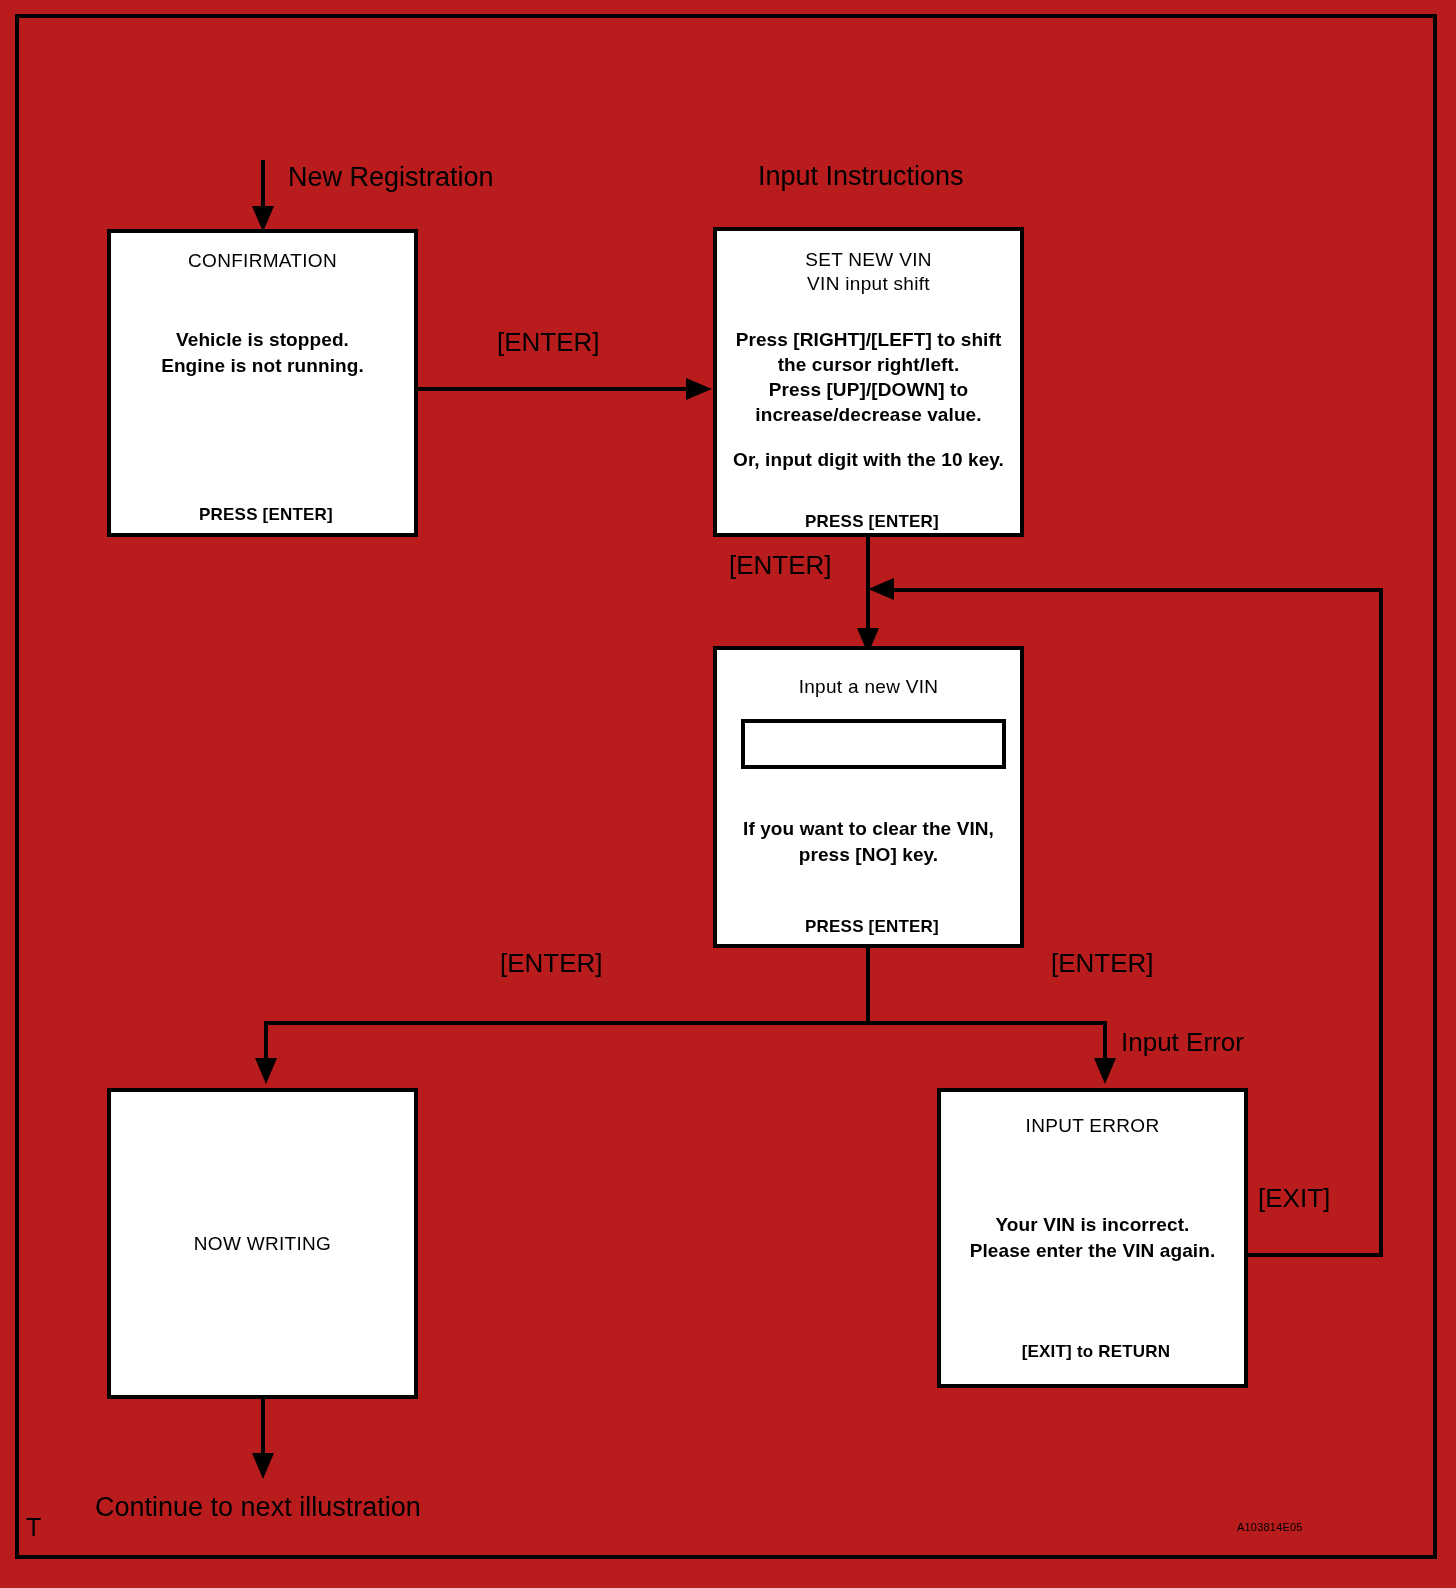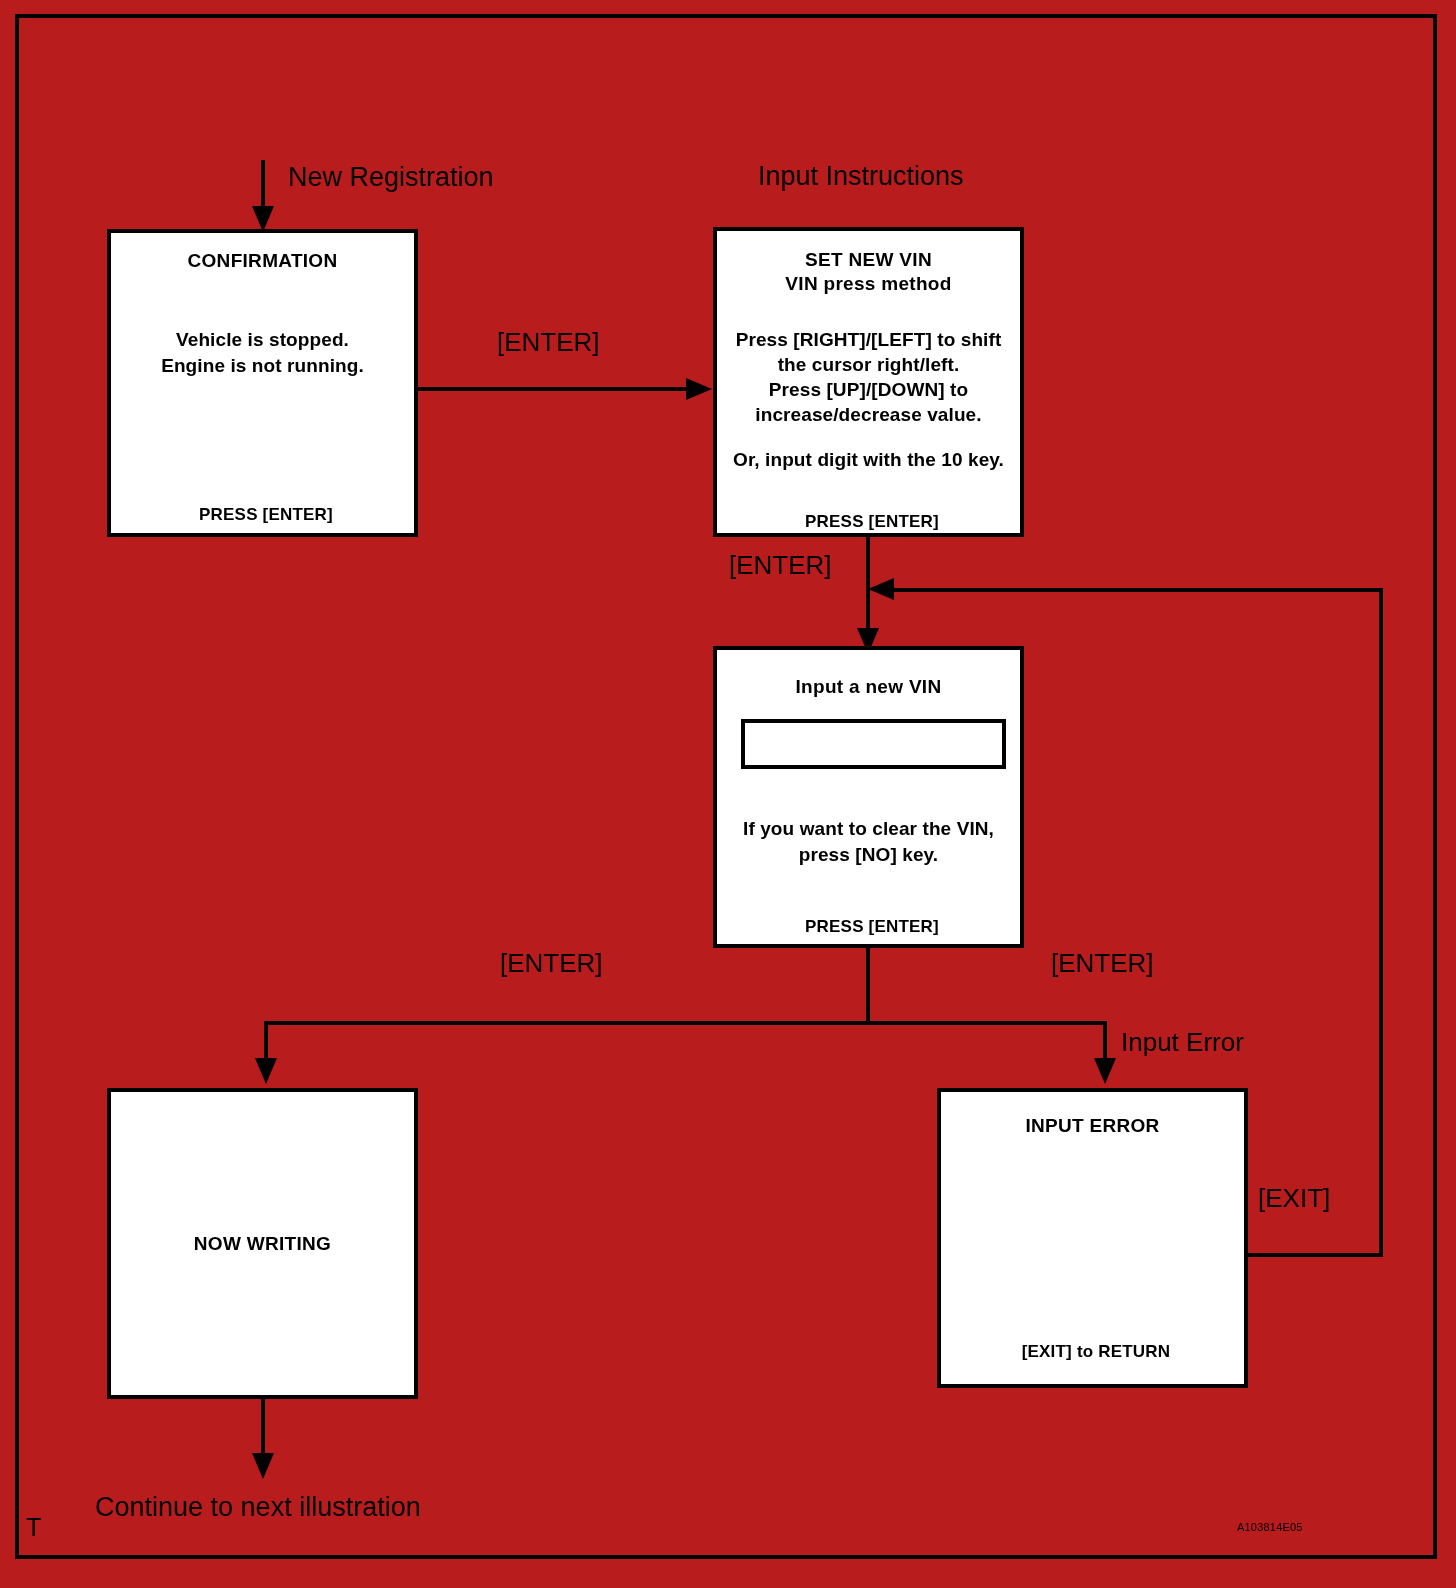--- a/index.html
+++ b/index.html
@@ -33,21 +33,21 @@
   .screen-box {
     position: absolute;
     border: 4px solid #000;
     box-sizing: border-box;
     background: #fff;
   }
   .screen-title {
     position: absolute;
     left: 0; right: 0;
     text-align: center;
-    font-weight: bold;
+    font-weight: normal;
     font-size: 19px;
     letter-spacing: 0.3px;
   }
   .screen-body {
     position: absolute;
     left: 0; right: 0;
     text-align: center;
     font-weight: bold;
     font-size: 19px;
     line-height: 26px;
@@ -153,21 +153,21 @@
   </div>
 
   <div class="flow-label" style="left:497px; top:327px;">[ENTER]</div>
   <div class="hline" style="left:418px; top:387px; width:270px;"></div>
   <div class="arrow-right" style="left:686px; top:378px;"></div>
 
   <div class="caption-label" style="left:758px; top:161px;">Input Instructions</div>
 
   <div class="screen-box" style="left:713px; top:227px; width:311px; height:310px;">
     <div class="screen-title" style="top:18px;">SET NEW VIN</div>
-    <div class="screen-title" style="top:42px;">VIN press method</div>
+    <div class="screen-title" style="top:42px;">VIN input shift</div>
     <div class="screen-body" style="top:96px; line-height:25px;">
       <div>Press [RIGHT]/[LEFT] to shift</div>
       <div>the cursor right/left.</div>
       <div>Press [UP]/[DOWN]  to</div>
       <div>increase/decrease value.</div>
     </div>
     <div class="screen-body" style="top:216px;">
       <div>Or, input digit with the 10 key.</div>
     </div>
     <div class="screen-footer" style="top:281px;">PRESS [ENTER]</div>
@@ -211,19 +211,23 @@
   <div class="screen-box" style="left:107px; top:1088px; width:311px; height:311px;">
     <div class="screen-title" style="top:141px;">NOW WRITING</div>
   </div>
 
   <div class="vline" style="left:261px; top:1399px; height:62px;"></div>
   <div class="arrow-down" style="left:252px; top:1453px;"></div>
   <div class="caption-label" style="left:95px; top:1492px;">Continue to next illustration</div>
 
   <div class="screen-box" style="left:937px; top:1088px; width:311px; height:300px;">
     <div class="screen-title" style="top:23px;">INPUT  ERROR</div>
+    <div class="screen-body" style="top:120px;">
+      <div>Your VIN is incorrect.</div>
+      <div>Please enter the VIN again.</div>
+    </div>
     <div class="screen-footer" style="top:250px;">[EXIT] to RETURN</div>
   </div>
 
   <div id="corner-mark">T</div>
   <div id="figure-code">A103814E05</div>
 
 </div>
 
 </body></html>

